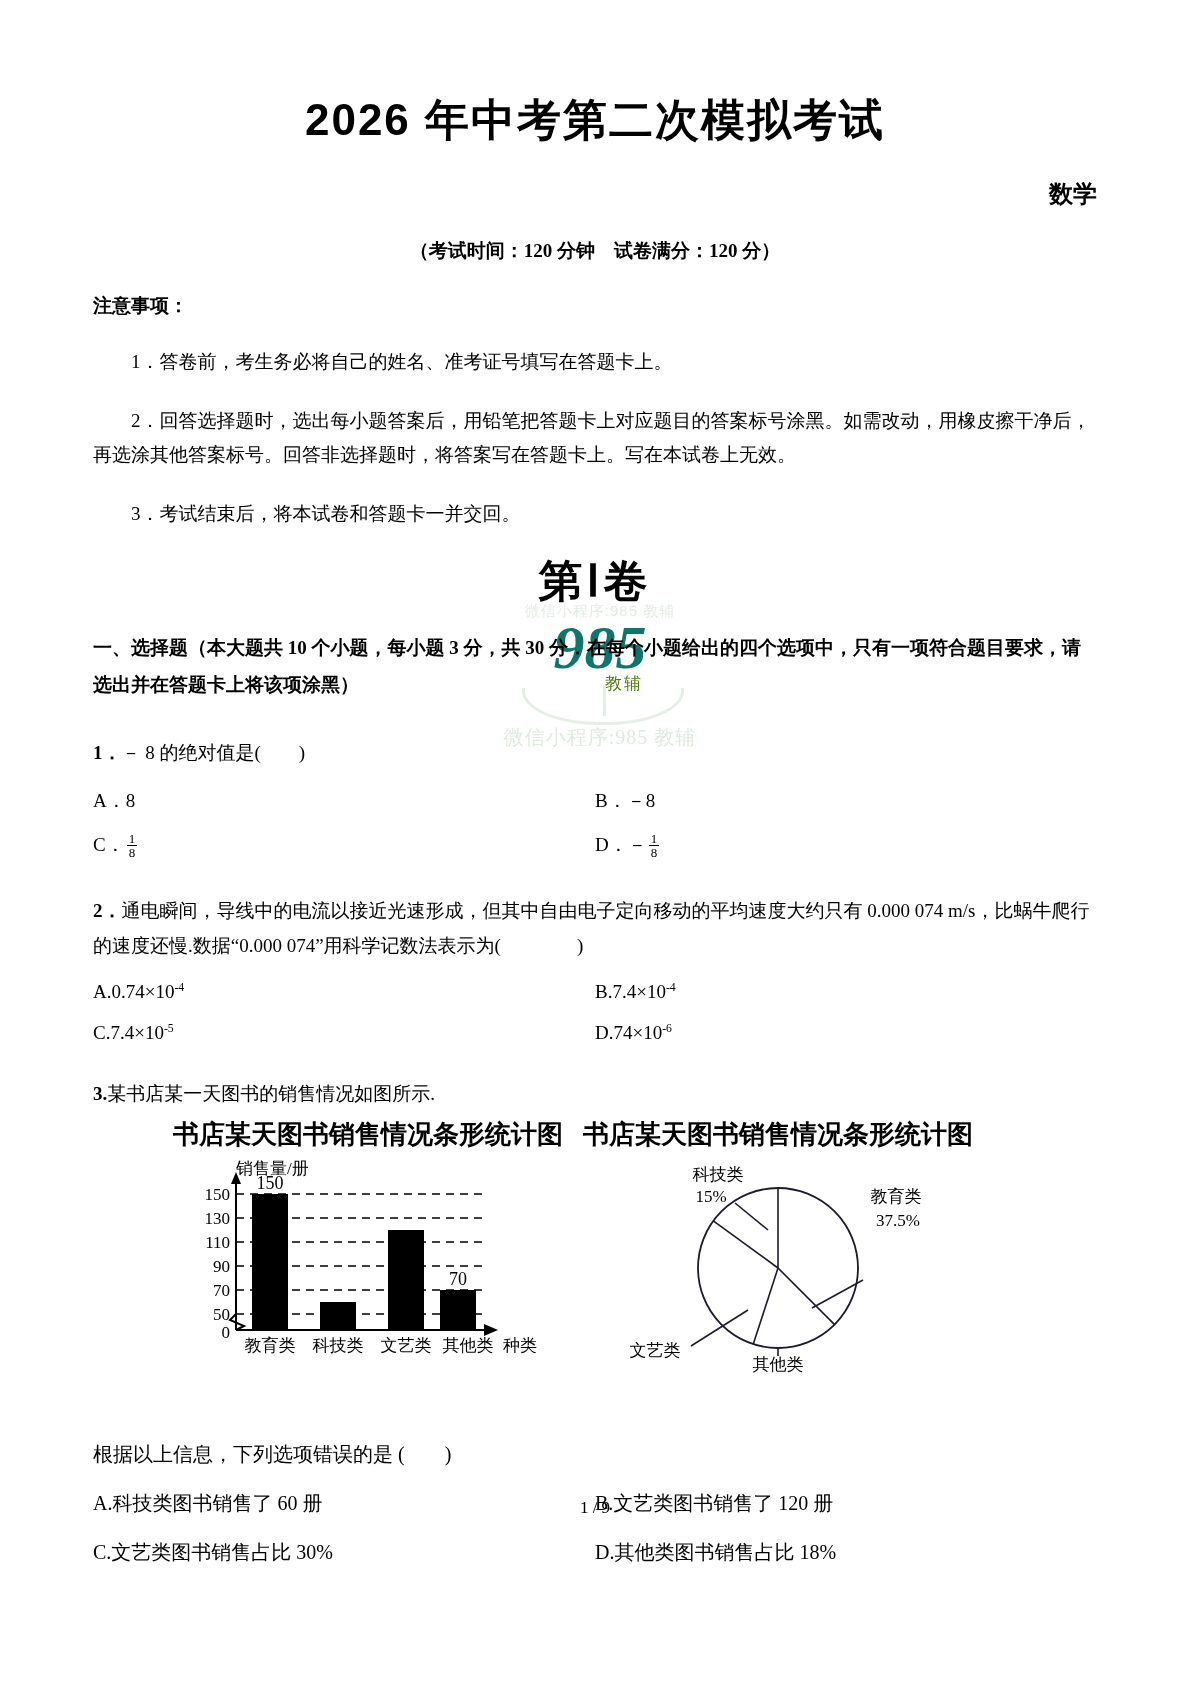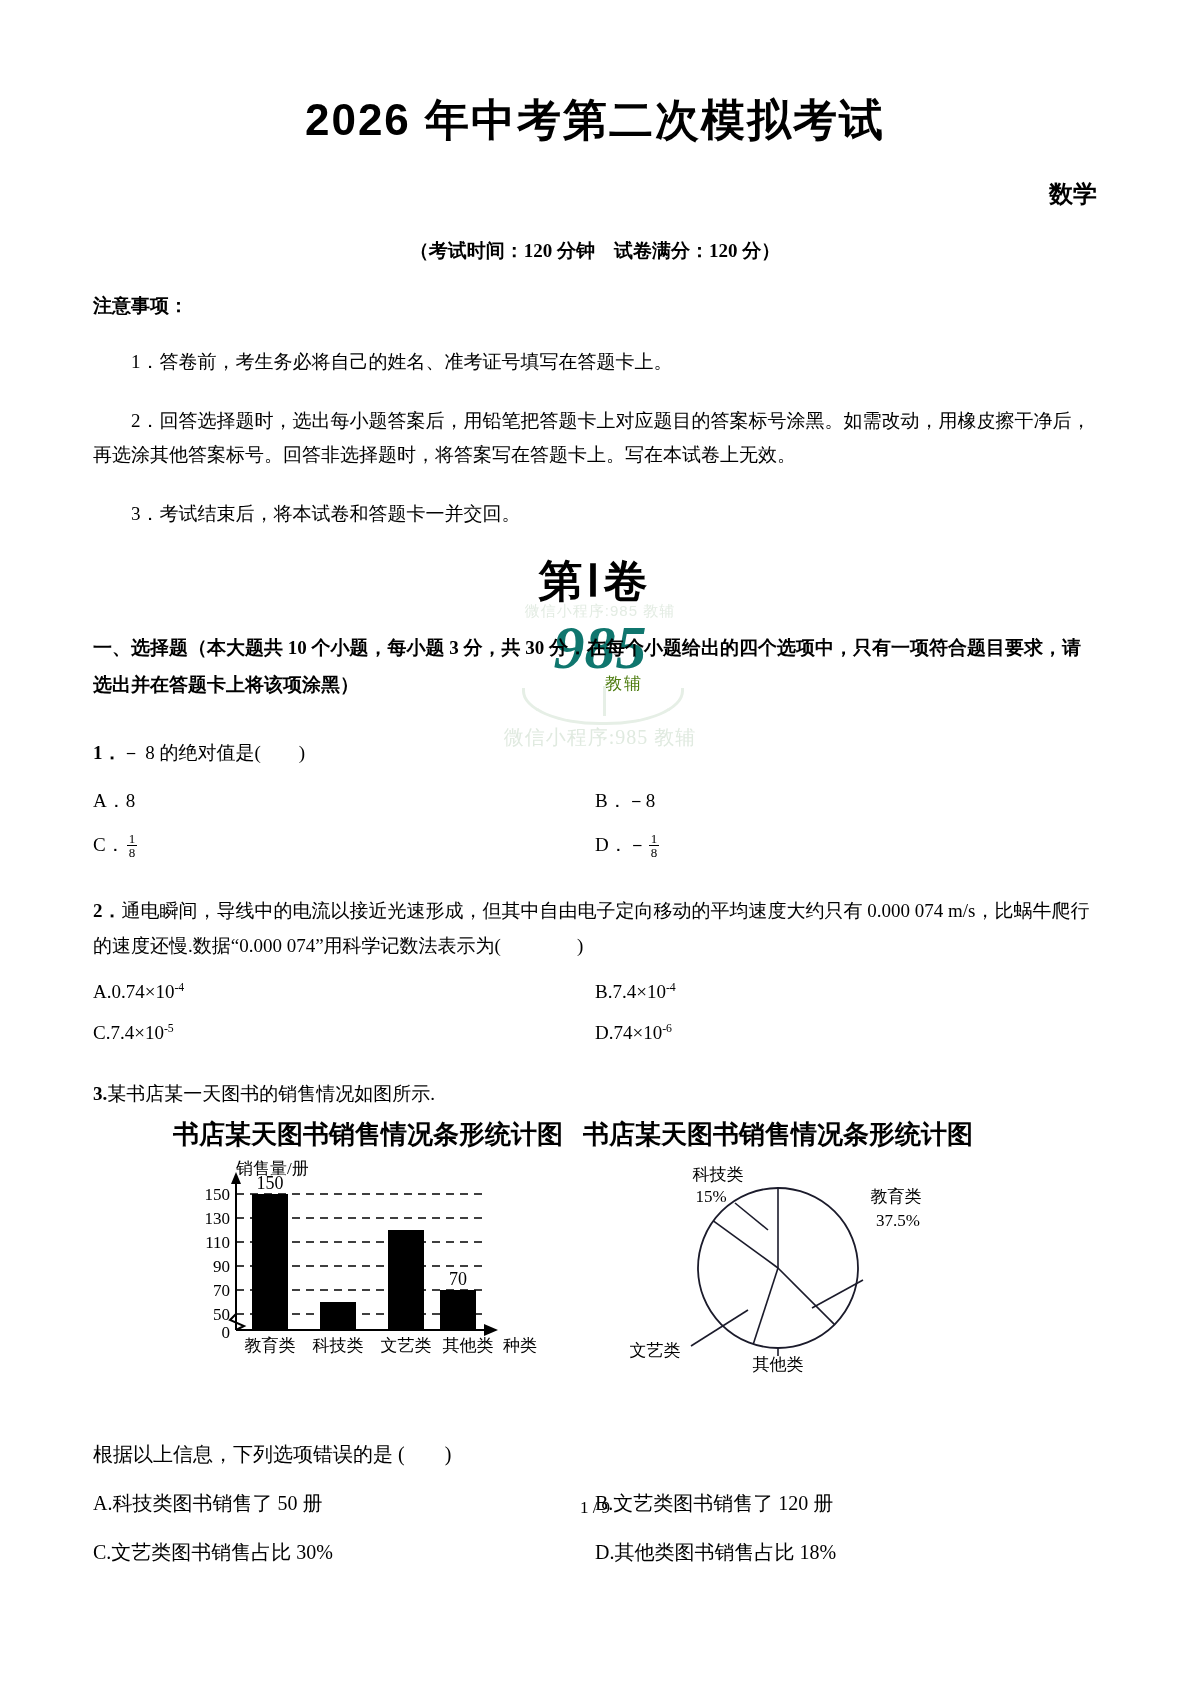--- a/index.html
+++ b/index.html
@@ -361,21 +361,21 @@
             <text x="92" y="198" text-anchor="middle" font-family="'Liberation Serif', serif" font-size="17">文艺类</text>
             <text x="215" y="212" text-anchor="middle" font-family="'Liberation Serif', serif" font-size="17">其他类</text>
           </svg>
         </div>
       </div>
 
     </div>
 
     <div class="tail-q">根据以上信息，下列选项错误的是 (　　)</div>
     <div class="tail-opts">
-      <div>A.科技类图书销售了 50 册</div>
+      <div>A.科技类图书销售了 60 册</div>
       <div>B.文艺类图书销售了 120 册</div>
     </div>
     <div class="tail-opts">
       <div>C.文艺类图书销售占比 30%</div>
       <div>D.其他类图书销售占比 18%</div>
     </div>
 
   </div>
 
   <div class="footer">1 / 9</div>

